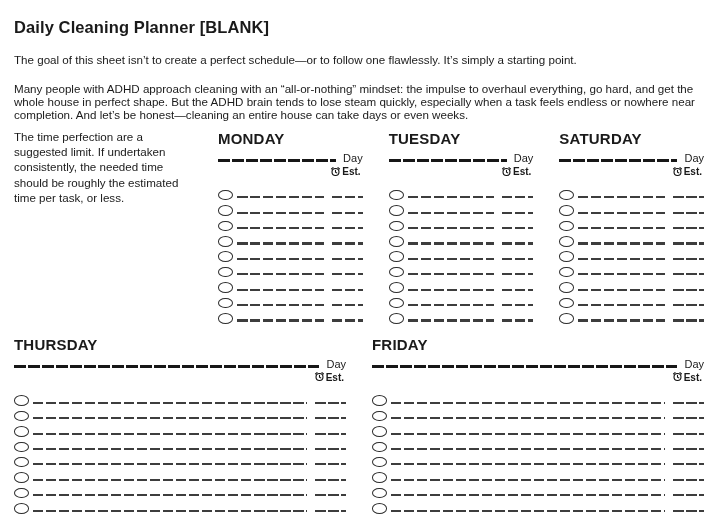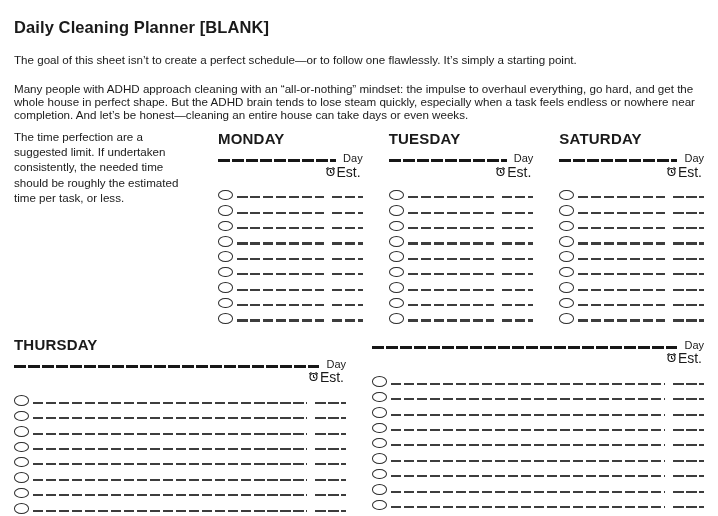--- a/index.html
+++ b/index.html
@@ -35,21 +35,21 @@
   .header-blank {
     flex:1; height:2.6px; margin:0 7px 3px 0;
     background:repeating-linear-gradient(90deg,#171717 0 12px, transparent 12px 14px);
   }
   .day-word { font-size:11px; font-weight:normal; line-height:14px; }
 
   .est-row {
     display:flex; justify-content:flex-end; align-items:center;
     height:11px; padding-right:2px; margin-top:1px;
   }
-  .est-label { font-size:14px; font-weight:normal; margin-left:1px; }
+  .est-label { font-size:10px; font-weight:bold; margin-left:1px; }
   .clock-icon { display:inline-block; }
 
   .task-list { margin-top:7px; }
   .task-row { display:flex; align-items:flex-end; height:15.4px; }
   .task-circle {
     flex:none; width:15px; height:10.5px; box-sizing:border-box;
     border:1.4px solid #2d2d2d; border-radius:50%;
     margin:0 4px -1px 0; background:#fff;
   }
   .task-blank {
@@ -336,20 +336,21 @@
             <span class="est-blank"></span>
           </div>
           <div class="task-row">
             <span class="task-circle"></span>
             <span class="task-blank"></span>
             <span class="est-blank"></span>
           </div>
         </div>
   </div>
       <div class="day-col">
+    <div class="day-name">FRIDAY</div>
     <div class="day-line-row">
       <span class="header-blank"></span>
       <span class="day-word">Day</span>
     </div>
     <div class="est-row">
       <span class="clock-icon">
         <svg width="11" height="11" viewBox="0 0 24 24" fill="none" stroke="#111" stroke-width="2.4" stroke-linecap="round">
           <circle cx="12" cy="13.2" r="7.6"></circle>
           <path d="M12 9.6 V13.4 L14.8 15"></path>
           <path d="M6.6 3.4 L3.2 6.4"></path>

